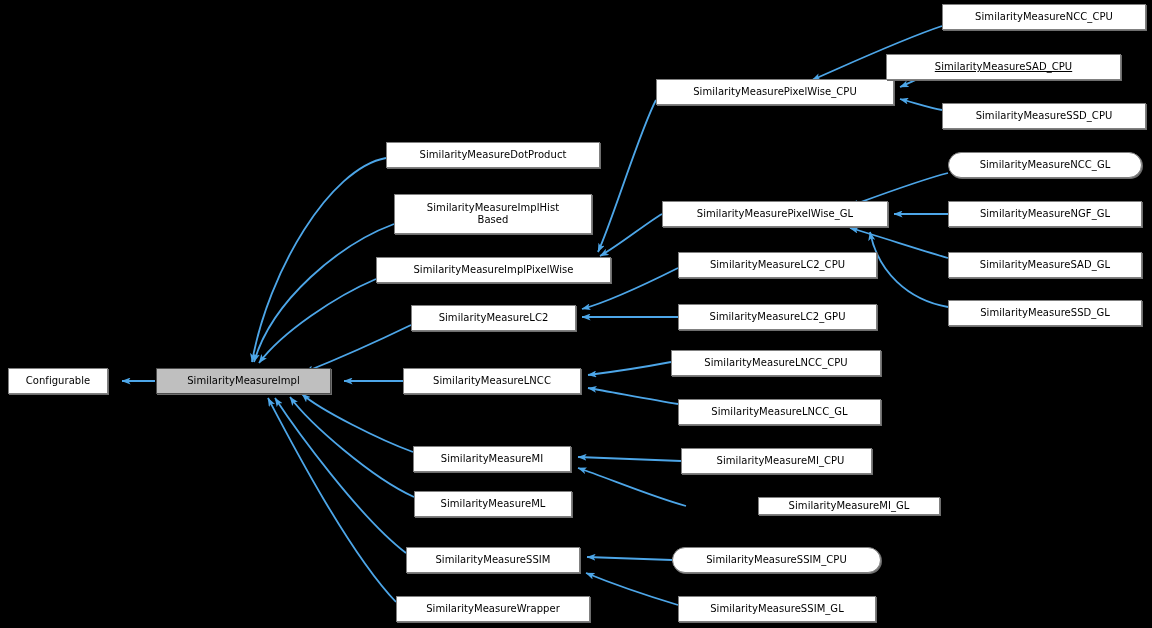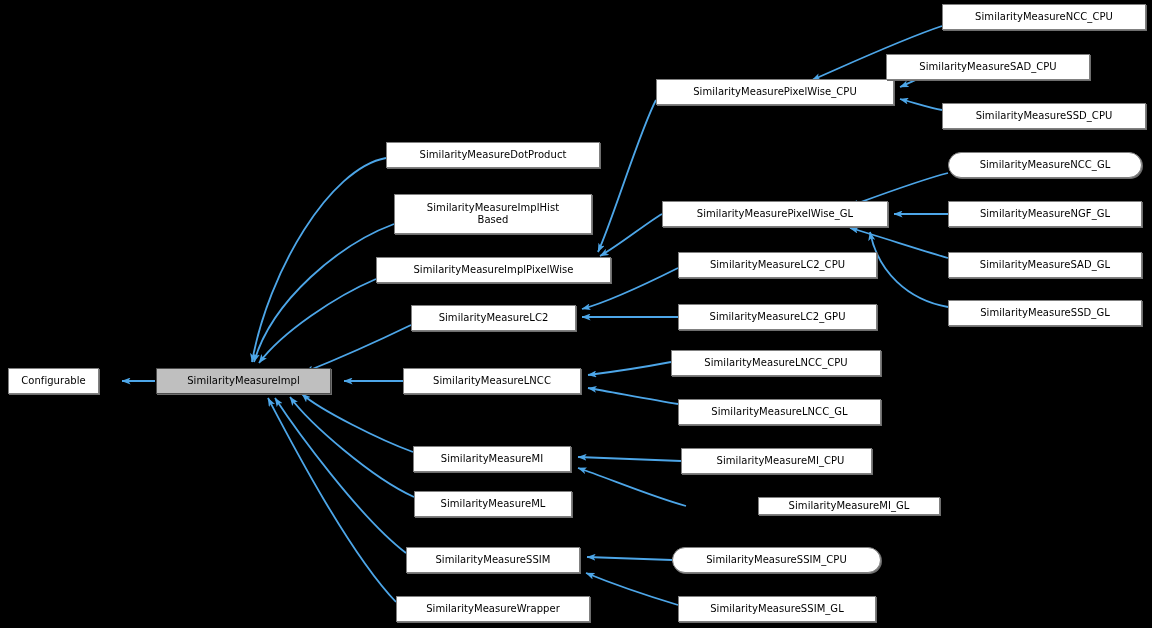--- a/index.html
+++ b/index.html
@@ -79,21 +79,21 @@
         <path d="M 948,307 C 908,300 878,272 870,232" fill="none" stroke="#4da6e8" stroke-width="1.8" marker-end="url(#arrowhead)"></path>
         <path d="M 671,362 C 650,366 612,372 588,375" fill="none" stroke="#4da6e8" stroke-width="1.8" marker-end="url(#arrowhead)"></path>
         <path d="M 678,404 C 652,400 612,392 588,388" fill="none" stroke="#4da6e8" stroke-width="1.8" marker-end="url(#arrowhead)"></path>
         <path d="M 681,461 L 578,457" fill="none" stroke="#4da6e8" stroke-width="1.8" marker-end="url(#arrowhead)"></path>
         <path d="M 686,506 C 650,496 608,478 578,468" fill="none" stroke="#4da6e8" stroke-width="1.8" marker-end="url(#arrowhead)"></path>
         <path d="M 672,560 L 587,557" fill="none" stroke="#4da6e8" stroke-width="1.8" marker-end="url(#arrowhead)"></path>
         <path d="M 678,605 C 648,596 608,582 586,573" fill="none" stroke="#4da6e8" stroke-width="1.8" marker-end="url(#arrowhead)"></path>
       </g>
   </svg>
   <div id="node-layer">
-      <div class="node" style="left: 8px; top: 368px; width: 91px; height: 26px;">Configurable</div>
+      <div class="node" style="left: 8px; top: 368px; width: 100px; height: 26px;">Configurable</div>
       <div class="node root" style="left: 156px; top: 368px; width: 175px; height: 26px;">SimilarityMeasureImpl</div>
       <div class="node" style="left: 386px; top: 142px; width: 214px; height: 26px;">SimilarityMeasureDotProduct</div>
       <div class="node" style="left: 394px; top: 194px; width: 198px; height: 40px;">SimilarityMeasureImplHist
 Based</div>
       <div class="node" style="left: 376px; top: 257px; width: 235px; height: 26px;">SimilarityMeasureImplPixelWise</div>
       <div class="node" style="left: 411px; top: 305px; width: 165px; height: 26px;">SimilarityMeasureLC2</div>
       <div class="node" style="left: 403px; top: 368px; width: 178px; height: 26px;">SimilarityMeasureLNCC</div>
       <div class="node" style="left: 413px; top: 446px; width: 158px; height: 26px;">SimilarityMeasureMI</div>
       <div class="node" style="left: 414px; top: 491px; width: 158px; height: 26px;">SimilarityMeasureML</div>
       <div class="node" style="left: 406px; top: 547px; width: 174px; height: 26px;">SimilarityMeasureSSIM</div>
@@ -102,20 +102,20 @@
       <div class="node" style="left: 662px; top: 201px; width: 226px; height: 26px;">SimilarityMeasurePixelWise_GL</div>
       <div class="node" style="left: 678px; top: 252px; width: 199px; height: 26px;">SimilarityMeasureLC2_CPU</div>
       <div class="node" style="left: 678px; top: 304px; width: 199px; height: 26px;">SimilarityMeasureLC2_GPU</div>
       <div class="node" style="left: 671px; top: 350px; width: 210px; height: 26px;">SimilarityMeasureLNCC_CPU</div>
       <div class="node" style="left: 678px; top: 399px; width: 203px; height: 26px;">SimilarityMeasureLNCC_GL</div>
       <div class="node" style="left: 681px; top: 448px; width: 191px; height: 26px; padding-left: 8px;">SimilarityMeasureMI_CPU</div>
       <div class="node" style="left: 718px; top: 497px; width: 182px; height: 18px; margin-left: 40px;">SimilarityMeasureMI_GL</div>
       <div class="node" style="left: 672px; top: 547px; width: 209px; height: 26px; border-radius: 13px;">SimilarityMeasureSSIM_CPU</div>
       <div class="node" style="left: 678px; top: 596px; width: 198px; height: 26px;">SimilarityMeasureSSIM_GL</div>
       <div class="node" style="left: 942px; top: 4px; width: 204px; height: 26px;">SimilarityMeasureNCC_CPU</div>
-      <div class="node" style="left: 886px; top: 54px; width: 204px; height: 26px;">SimilarityMeasureSAD_CPU</div>
+      <div class="node" style="left: 886px; top: 54px; width: 235px; height: 26px; text-decoration: underline;">SimilarityMeasureSAD_CPU</div>
       <div class="node" style="left: 942px; top: 103px; width: 204px; height: 26px;">SimilarityMeasureSSD_CPU</div>
       <div class="node" style="left: 948px; top: 152px; width: 194px; height: 26px; border-radius: 13px;">SimilarityMeasureNCC_GL</div>
       <div class="node" style="left: 948px; top: 201px; width: 194px; height: 26px;">SimilarityMeasureNGF_GL</div>
       <div class="node" style="left: 948px; top: 252px; width: 194px; height: 26px;">SimilarityMeasureSAD_GL</div>
       <div class="node" style="left: 948px; top: 300px; width: 194px; height: 26px;">SimilarityMeasureSSD_GL</div>
     </div>
 </div>
 
 </body></html>

